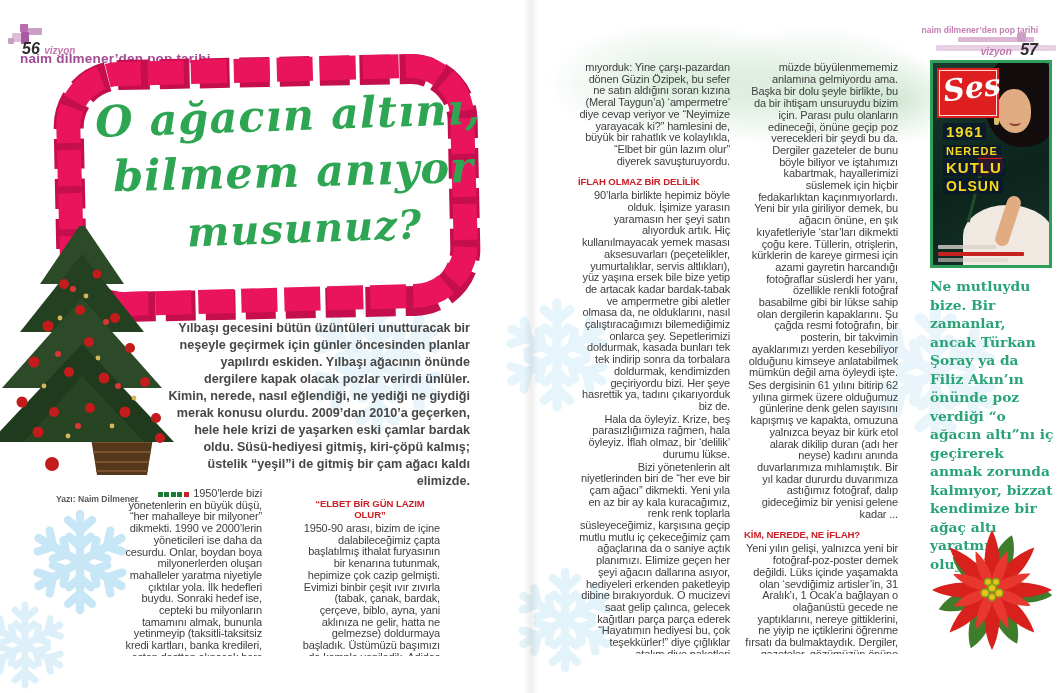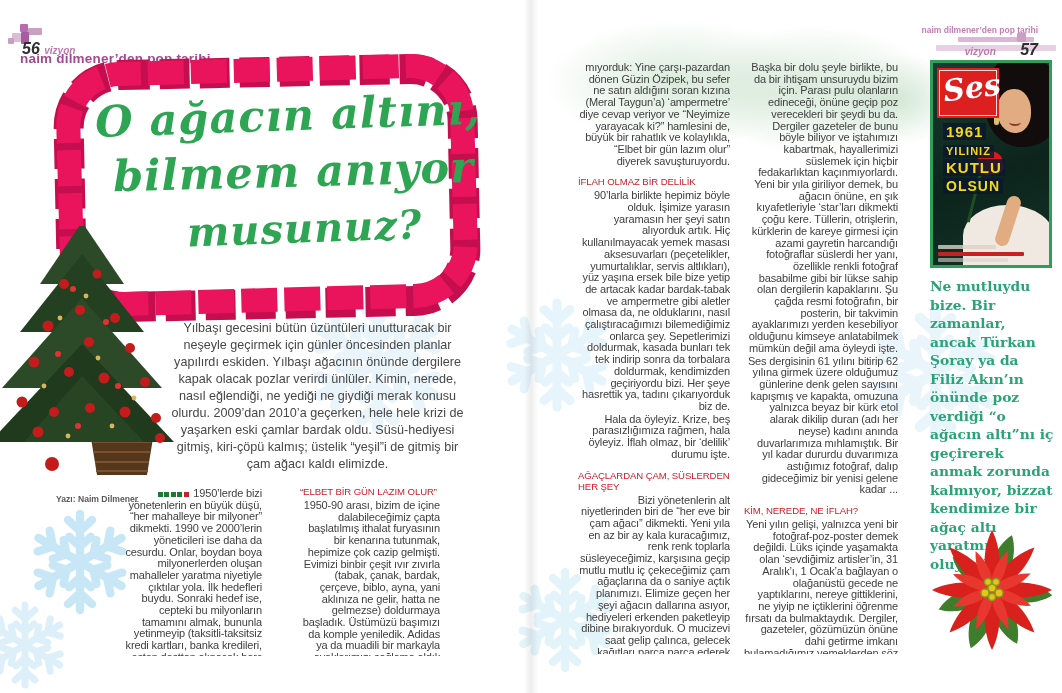--- a/index.html
+++ b/index.html
@@ -13,29 +13,29 @@
   .brand{font-style:italic;color:#c277ae;font-size:10px;font-weight:bold;}
   .pagenum{font-style:italic;color:#2e2e2e;font-size:16px;font-weight:bold;}
   .pixbar{position:absolute;border-radius:1px;}
 
   
   .title-line{font-family:"DejaVu Serif",serif;font-style:italic;font-weight:bold;
               color:#2ea552;font-size:43px;line-height:56px;letter-spacing:1px;white-space:nowrap;}
   .title-line.small{font-size:40px;}
 
   
-  .intro{font-size:12.6px;line-height:17px;font-weight:normal;color:#474747;text-align:center;}
+  .intro{font-size:12.6px;line-height:17px;font-weight:bold;color:#474747;text-align:right;}
   .byline{font-size:8.6px;font-weight:bold;color:#5a5a5a;}
 
   
   .col{overflow:hidden;}
   .bodytext{font-size:11px;line-height:11.7px;color:#3e3e3e;letter-spacing:-.15px;text-align:right;}
   .bodytext p{margin:0 0 1px 0;}
-  .redhead{font-size:9.6px;line-height:11px;font-weight:normal;color:#cb2027;margin:9px 0 3px 0;letter-spacing:-.1px;}
-  .redhead.first{margin-top:0;}
+  .redhead{font-size:9.6px;line-height:11px;font-weight:bold;color:#cb2027;margin:9px 0 3px 0;letter-spacing:-.1px;}
+  .redhead.first{margin-top:12px;text-align:center;}
   .sq{display:inline-block;width:5px;height:5px;margin-right:1.5px;vertical-align:middle;}
 
   
   .pullquote{font-family:"DejaVu Serif",serif;font-weight:bold;color:#2aa377;
              font-size:13.8px;line-height:18.5px;}
 
   
   .flake{color:#c3e5f6;position:absolute;}
   .wash{position:absolute;border-radius:50%;
         background:radial-gradient(closest-side,rgba(178,214,182,.5),rgba(178,214,182,0));}
@@ -123,21 +123,21 @@
     <span class="brand">vizyon</span>
   </div>
   <div class="abs hdr-section" style="left:20px;top:51px">naim dilmener’den pop tarihi</div>
 
   <div class="abs hdr-section-r" style="right:24px;top:25px;width:180px">naim dilmener’den pop tarihi</div>
   <div class="pixbar" style="right:28px;top:37px;width:76px;height:5px;background:#dcb6d4"></div>
   <div class="pixbar" style="right:6px;top:45px;width:120px;height:6px;background:#e8cfe3"></div>
   <div class="pixbar" style="right:36px;top:33px;width:9px;height:9px;background:#c9a0c4"></div>
   <div class="abs" style="right:24px;top:41px;text-align:right">
     <span class="brand">vizyon</span>
-    <span class="pagenum" style="margin-left:20px">57</span>
+    <span class="pagenum" style="margin-left:4px">57</span>
   </div>
 
   <svg class="abs" style="left:46px;top:50px" width="442" height="276" viewBox="0 0 442 276">
     <rect x="24" y="22" width="394" height="232" rx="52" fill="none" stroke="#c50e4d" stroke-width="30" stroke-dasharray="30 10" transform="rotate(-1.2 221 138)"></rect>
     <rect x="24" y="20" width="394" height="230" rx="52" fill="none" stroke="#e9145c" stroke-width="24" stroke-dasharray="36 7" stroke-dashoffset="14" transform="rotate(-1.6 221 135)"></rect>
   </svg>
   <div class="abs" style="left:95px;top:88px;width:350px">
     <div class="title-line" style="transform:rotate(-2deg)">O ağacın altını,</div>
     <div class="title-line" style="transform:rotate(-1.5deg);margin-left:18px">bilmem anıyor</div>
     <div class="title-line small" style="transform:rotate(-2deg);margin-left:92px">musunuz?</div>
@@ -213,31 +213,31 @@
     </div>
   </div>
 
   <div class="abs col" style="left:578px;top:62px;width:152px;height:592px">
     <div class="bodytext">
         <p>mıyorduk: Yine çarşı-pazardan dönen Güzin Özipek, bu sefer ne satın aldığını soran kızına (Meral Taygun’a) ‘ampermetre’ diye cevap veriyor ve “Neyimize yarayacak ki?” hamlesini de, büyük bir rahatlık ve kolaylıkla, “Elbet bir gün lazım olur” diyerek savuşturuyordu.</p>
       </div>
     <div class="redhead">İFLAH OLMAZ BİR DELİLİK</div>
     <div class="bodytext">
       <p>90’larla birlikte hepimiz böyle olduk. İşimize yarasın yaramasın her şeyi satın alıyorduk artık. Hiç kullanılmayacak yemek masası aksesuvarları (peçetelikler, yumurtalıklar, servis altlıkları), yüz yaşına ersek bile bize yetip de artacak kadar bardak-tabak ve ampermetre gibi aletler olmasa da, ne olduklarını, nasıl çalıştıracağımızı bilemediğimiz onlarca şey. Sepetlerimizi doldurmak, kasada bunları tek tek indirip sonra da torbalara doldurmak, kendimizden geçiriyordu bizi. Her şeye hasrettik ya, tadını çıkarıyorduk biz de.</p>
-      <p>Hala da öyleyiz. Krize, beş parasızlığımıza rağmen, hala öyleyiz. İflah olmaz, bir ‘delilik’ durumu işte.</p>
-    </div>
-    <div class="redhead">AĞAÇLARDAN ÇAM, SÜSLERDEN HER ŞEY</div>
+      <p>Hala da öyleyiz. Krize, beş parasızlığımıza rağmen, hala öyleyiz. İflah olmaz, bir ‘delilik’ durumu lükse.</p>
+    </div>
     <div class="bodytext">
         <p>Bizi yönetenlerin alt niyetlerinden biri de “her eve bir çam ağacı” dikmekti. Yeni yıla en az bir ay kala kuracağımız, renk renk toplarla süsleyeceğimiz, karşısına geçip mutlu mutlu iç çekeceğimiz çam ağaçlarına da o saniye açtık planımızı. Elimize geçen her şeyi ağacın dallarına asıyor, hediyeleri erkenden paketleyip dibine bırakıyorduk. O mucizevi saat gelip çalınca, gelecek kağıtları parça parça ederek “Hayatımın hediyesi bu, çok teşekkürler!” diye çığlıklar atalım diye paketleri dizmekteydik ağacın etrafına. Ne mutluydu bize. Bir zamanlar, ancak Türkan Şoray ya da Filiz Akın’ın önünde poz verdiği ‘o ağacın altı’nı iç geçirerek anmak zorunda kalmıyor, bizzat kendimize bir ağaç altı yaratmış oluyorduk. Pencerelerimizden teslim bayrağını çekmek zorunda kalana kadar böyle yaptık.</p>
       </div>
 
   </div>
 
   <div class="abs col" style="left:744px;top:62px;width:154px;height:592px">
     <div class="bodytext">
+      <p>müzde büyülenmememiz anlamına gelmiyordu ama.</p>
       <p>Başka bir dolu şeyle birlikte, bu da bir ihtişam unsuruydu bizim için. Parası pulu olanların edineceği, önüne geçip poz verecekleri bir şeydi bu da. Dergiler gazeteler de bunu böyle biliyor ve iştahımızı kabartmak, hayallerimizi süslemek için hiçbir fedakarlıktan kaçınmıyorlardı. Yeni bir yıla giriliyor demek, bu ağacın önüne, en şık kıyafetleriyle ‘star’ları dikmekti çoğu kere. Tüllerin, otrişlerin, kürklerin de kareye girmesi için azami gayretin harcandığı fotoğraflar süslerdi her yanı, özellikle renkli fotoğraf basabilme gibi bir lükse sahip olan dergilerin kapaklarını. Şu çağda resmi fotoğrafın, bir posterin, bir takvimin ayaklarımızı yerden kesebiliyor olduğunu kimseye anlatabilmek mümkün değil ama öyleydi işte.</p>
       <p>Ses dergisinin 61 yılını bitirip 62 yılına girmek üzere olduğumuz günlerine denk gelen sayısını kapışmış ve kapakta, omuzuna yalnızca beyaz bir kürk etol alarak dikilip duran (adı her neyse) kadını anında duvarlarımıza mıhlamıştık. Bir yıl kadar dururdu duvarımıza astığımız fotoğraf, dalıp gideceğimiz bir yenisi gelene kadar ...</p>
     </div>
     <div class="redhead">KİM, NEREDE, NE İFLAH?</div>
     <div class="bodytext">
         <p>Yeni yılın gelişi, yalnızca yeni bir fotoğraf-poz-poster demek değildi. Lüks içinde yaşamakta olan ‘sevdiğimiz artisler’in, 31 Aralık’ı, 1 Ocak’a bağlayan o olağanüstü gecede ne yaptıklarını, nereye gittiklerini, ne yiyip ne içtiklerini öğrenme fırsatı da bulmaktaydık. Dergiler, gazeteler, gözümüzün önüne dahi getirme imkanı bulamadığımız yemeklerden söz etmekte, filancanın bu yemeği hepimize tavsiye ettiğini söylemekteydi. Portakal, elma, armut gibi ‘tatlı’ şeylerin, hindi, tavuk, pilav gibi ‘tuzlu’ yiyeceklerle birlikte nasıl pişirilebildiğini hiç anlamaz; somon, jöle gibi diğer yiyecekleri ise ‘züppe’lik kabul eder geçerdik. Bunlarla karın doyar mıydı ki, şöyle (üç-beş yıl üst üste tekrarlandığı için artık bizim de yiyebileceğimize inandığımız) bademli hindi olacaktı ki masamızda, bilene aşk olsundu. Bu kadar badem de yetmezdi bize. İster onlar yapsın, ister Hilton’un aşçılarına yaptırsınlar, altı badem ezmeli, üstü yaldızlı pastaları artistlerimiz yesindi artık.</p>
       </div>
   </div>
 
   <div class="cover">
@@ -247,21 +247,21 @@
     <div class="earring"></div>
     <div class="dress"></div>
     <div class="arm"></div>
     <div class="stem"></div>
     <div class="rose"></div>
     <div class="ses-box">
       <div class="ses-script">Ses</div>
     </div>
     <div class="abs" style="left:10px;top:60px">
       <div><span class="cover-line" style="font-size:15px">1961</span></div>
-      <div><span class="cover-line" style="font-size:11px">YILINIZ</span></div>
+      <div><span class="cover-line" style="font-size:11px">NEREDE</span></div>
       <div><span class="cover-line" style="font-size:15px">KUTLU</span></div>
       <div><span class="cover-line" style="font-size:14px">OLSUN</span></div>
     </div>
     <div class="cap-strip" style="left:5px;bottom:16px;width:58px;background:#d8d2c8;opacity:.8"></div>
     <div class="cap-strip" style="left:5px;bottom:9px;width:86px;background:#c62222"></div>
     <div class="cap-strip" style="left:5px;bottom:3px;width:70px;background:#d8d2c8;opacity:.6"></div>
   </div>
 
   <div class="abs pullquote" style="left:930px;top:277px;width:126px">Ne mutluydu bize. Bir zamanlar, ancak Türkan Şoray ya da Filiz Akın’ın önünde poz verdiği “o ağacın altı”nı iç geçirerek anmak zorunda kalmıyor, bizzat kendimize bir ağaç altı yaratmış oluyorduk.</div>
 

